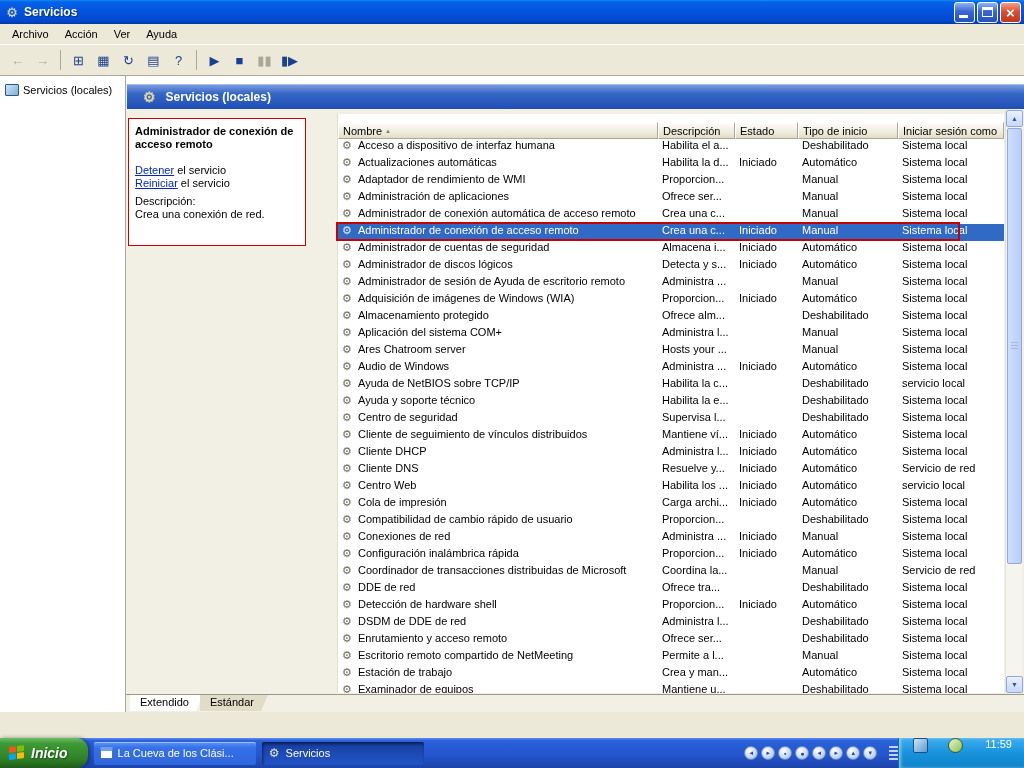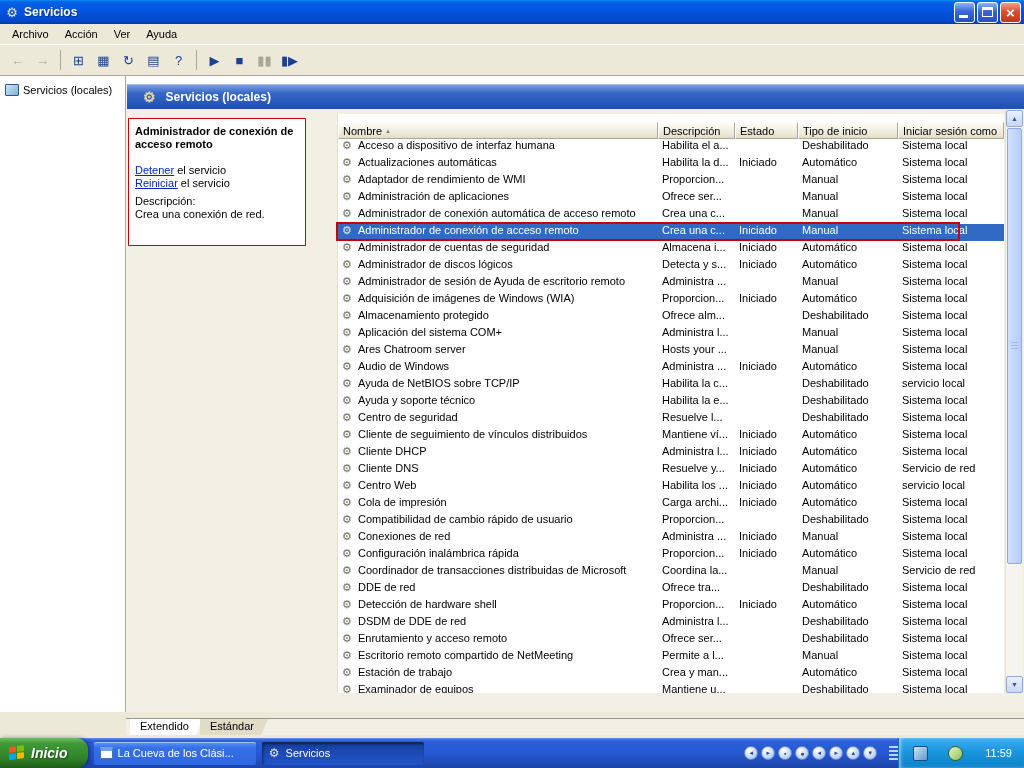--- a/index.html
+++ b/index.html
@@ -70,21 +70,21 @@
 
   
   .scrollbar{position:absolute;left:879px;top:34px;width:17px;height:583px;background:#F5F4EF;border-left:1px solid #E5E3D8;}
   .sb-btn{position:absolute;left:0;width:17px;height:17px;background:linear-gradient(180deg,#E9F0FE 0%,#C7D8F9 100%);border:1px solid #93A7D6;border-radius:2px;display:flex;align-items:center;justify-content:center;font-size:7px;color:#39549C;}
   .sb-up{top:0;} .sb-down{bottom:0;}
   .sb-thumb{position:absolute;left:1px;top:18px;width:15px;height:436px;background:linear-gradient(90deg,#CFDEFC 0%,#B8CDF7 100%);border:1px solid #90A8DC;border-radius:2px;}
   .sb-thumb::after{content:"";position:absolute;left:3px;right:3px;top:50%;height:7px;margin-top:-4px;
     background:repeating-linear-gradient(180deg,#9FB9EC 0 1px,transparent 1px 3px);}
 
   
-  .tabs{position:absolute;left:0;top:642px;right:0;height:17px;border-top:1px solid #99968A;display:flex;padding-left:4px;background:#F2EFE4;}
+  .tabs{position:absolute;left:0;top:618px;right:0;height:17px;border-top:1px solid #99968A;display:flex;padding-left:4px;background:#F2EFE4;}
   .tab{padding:1px 14px 2px 10px;background:#E0DCC6;clip-path:polygon(0 0,100% 0,calc(100% - 7px) 100%,0 100%);margin-right:-3px;}
   .tab.active{background:#fff;}
 
   
   .taskbar{position:absolute;left:0;bottom:0;width:1024px;height:30px;display:flex;align-items:center;
     background:linear-gradient(180deg,#5C8EF0 0%,#2B61D8 9%,#2456CF 55%,#1C44A8 100%);}
   .start{height:30px;padding:0 20px 0 9px;display:flex;align-items:center;gap:6px;color:#fff;font-weight:bold;font-style:italic;font-size:14px;
     background:linear-gradient(180deg,#6BBF64 0%,#3E9A36 18%,#2F8127 70%,#1E5B18 100%);border-radius:0 12px 12px 0;box-shadow:2px 0 4px rgba(0,0,0,.4);text-shadow:1px 1px 2px #1c4a18;}
   .flag{width:16px;height:15px;display:grid;grid-template-columns:7px 7px;grid-template-rows:6px 6px;gap:1px;transform:skewY(-8deg);}
   .flag i{border-radius:1px;display:block;}
@@ -95,21 +95,21 @@
   .task.active{background:linear-gradient(180deg,#163E9E 0%,#1E4CB8 60%,#2254C6 100%);box-shadow:inset 1px 2px 3px rgba(0,0,0,.5);}
   .task-label{white-space:nowrap;overflow:hidden;}
   .task-icon{flex:0 0 13px;height:13px;display:flex;align-items:center;justify-content:center;}
   .task-icon.page{background:#fff;border:1px solid #4E6FB0;border-top:4px solid #6FA0E8;border-radius:1px;width:12px;height:12px;}
   .task-icon.gear::before{content:"⚙";color:#E8E4D0;font-size:12px;}
   .tb-spacer{flex:1;}
   .deskband{display:flex;align-items:center;gap:3px;padding:0 8px;}
   .media-btn{width:14px;height:14px;border-radius:50%;border:1px solid #6C8CC8;color:#2A4A8C;font-size:7px;display:flex;align-items:center;justify-content:center;
     background:radial-gradient(circle at 35% 30%,#FFFFFF 0%,#C4D6F8 60%,#8FB0E8 100%);}
   .band-grid{width:9px;height:14px;margin-left:4px;background:repeating-linear-gradient(180deg,#BFD3F8 0 2px,transparent 2px 4px);}
-  .tray{height:30px;display:flex;align-items:center;gap:20px;padding:0 12px 0 14px;
+  .tray{height:30px;display:flex;align-items:flex-start;gap:20px;padding:0 12px 0 14px;
     background:linear-gradient(180deg,#3FAEF0 0%,#1793DC 50%,#0F83C8 100%);border-left:1px solid #0E6FB0;box-shadow:inset 2px 0 3px rgba(255,255,255,.45);}
   .ti{width:15px;height:15px;border-radius:2px;}
   .ti-net{border:1px solid #1B4E85;background:linear-gradient(135deg,#CDE6F5 0%,#5E9AD0 100%);}
   .ti-vol{border:1px solid #3A5A20;background:linear-gradient(135deg,#E9F5CD 0%,#8CC050 100%);border-radius:50%;}
   .clock{color:#fff;padding-left:2px;}
 </style>
 </head>
 <body>
 
 <div class="titlebar">
@@ -344,21 +344,21 @@
           <span class="cell c-desc">Habilita la e...</span>
           <span class="cell c-est"></span>
           <span class="cell c-tipo">Deshabilitado</span>
           <span class="cell c-ses">Sistema local</span>
         </div>
         <div class="trow">
           <span class="cell c-name">
             <span class="svc-icon"></span>
             <span>Centro de seguridad</span>
           </span>
-          <span class="cell c-desc">Resuelve l...</span>
+          <span class="cell c-desc">Supervisa l...</span>
           <span class="cell c-est"></span>
           <span class="cell c-tipo">Deshabilitado</span>
           <span class="cell c-ses">Sistema local</span>
         </div>
         <div class="trow">
           <span class="cell c-name">
             <span class="svc-icon"></span>
             <span>Cliente de seguimiento de vínculos distribuidos</span>
           </span>
           <span class="cell c-desc">Mantiene ví...</span>

